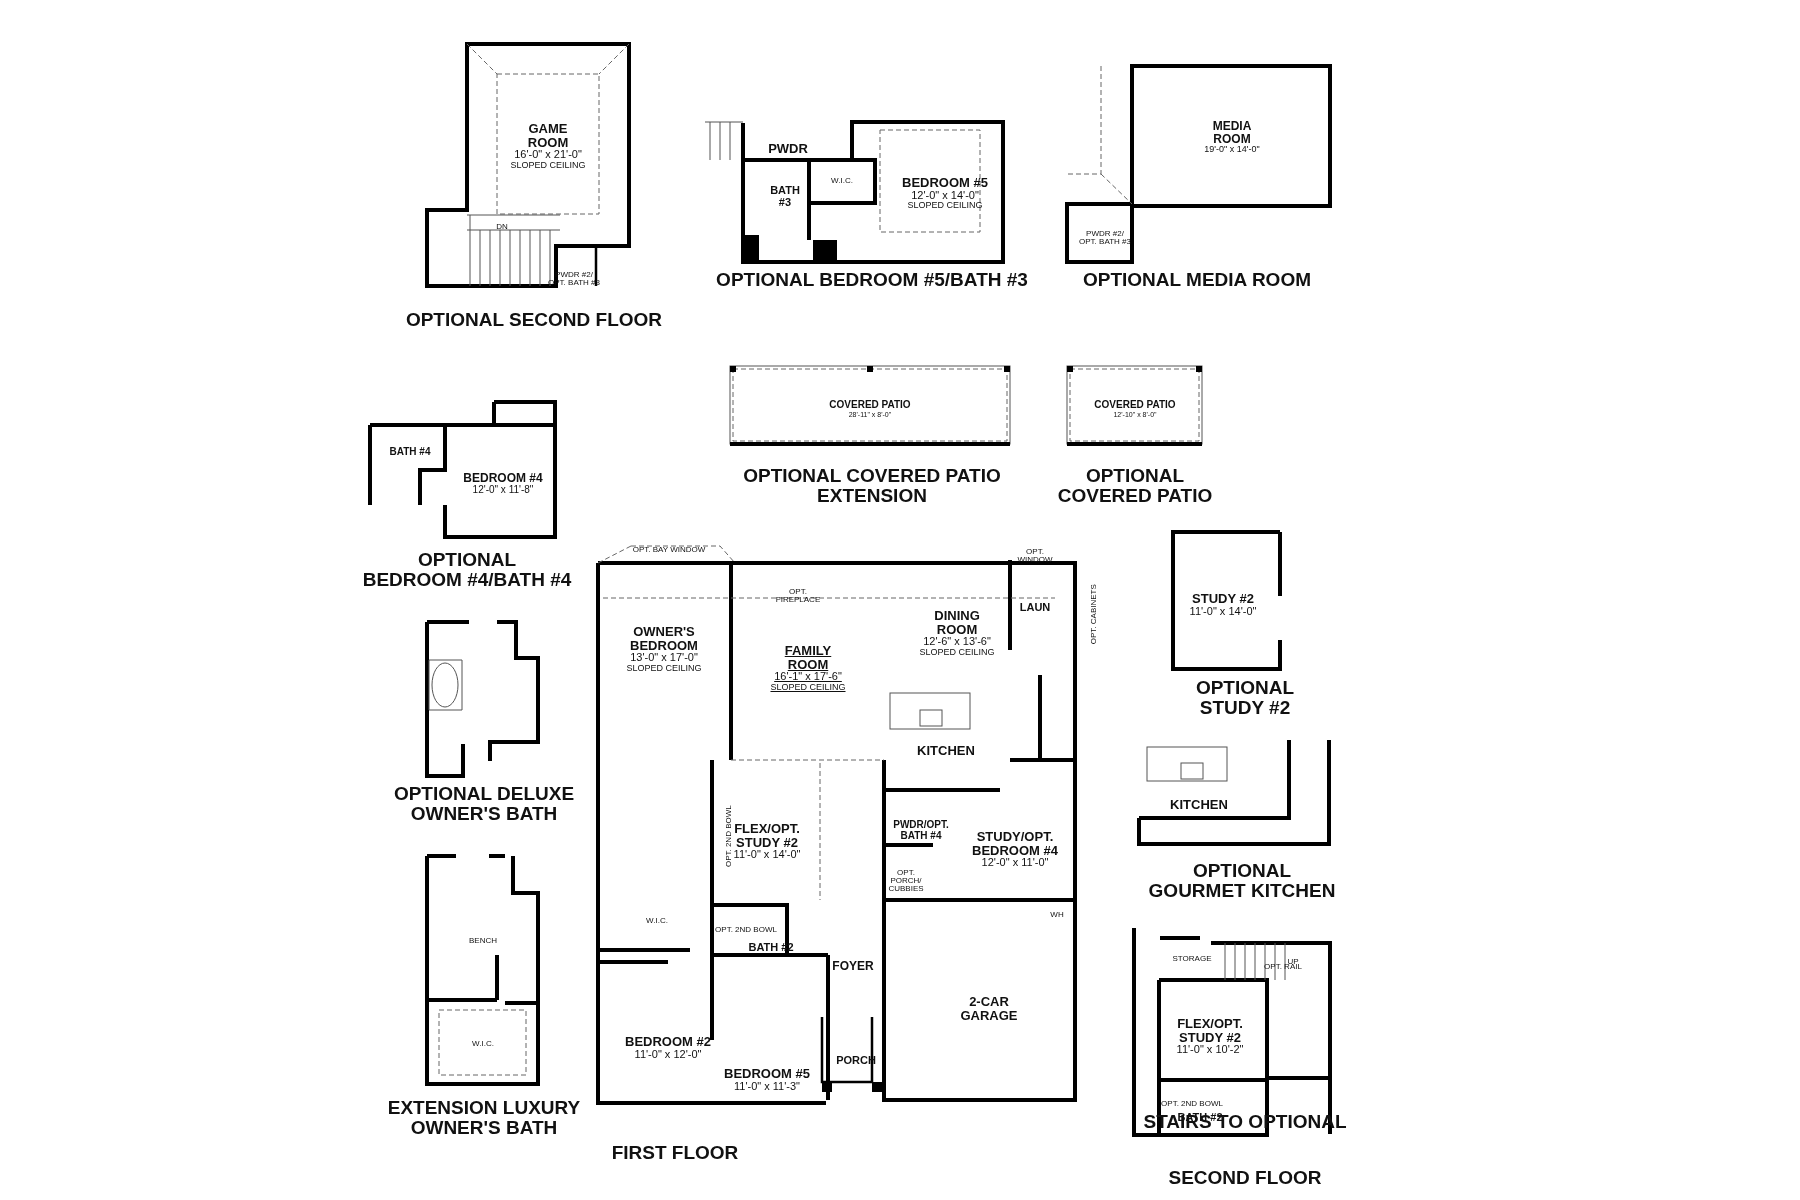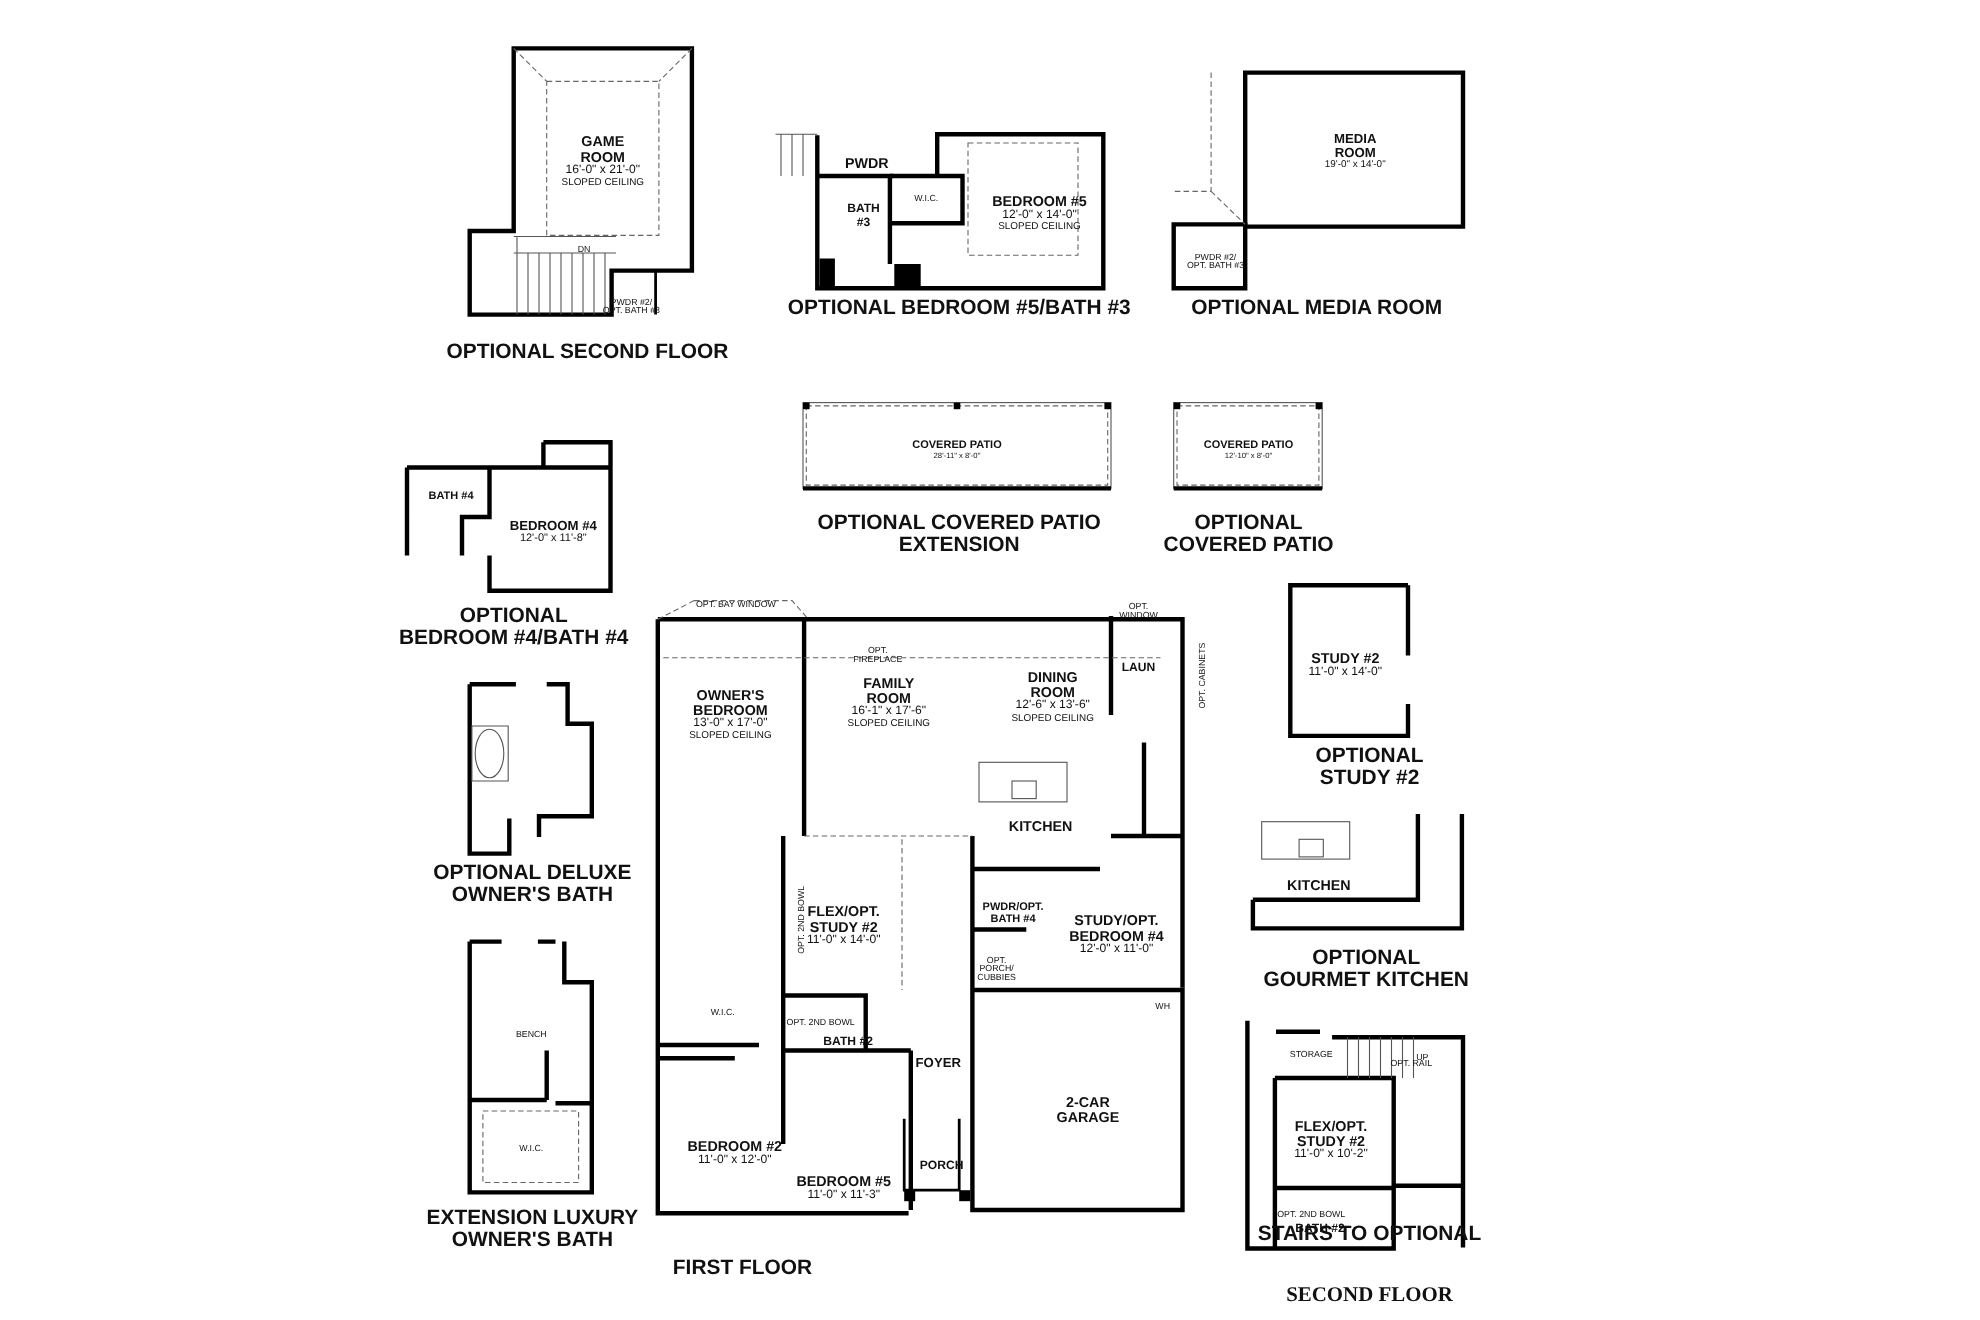--- a/index.html
+++ b/index.html
@@ -121,21 +121,21 @@
 <div class="lbl sec" style="left:484px;top:784px;">OPTIONAL DELUXE</div>
 <div class="lbl sec" style="left:484px;top:804px;">OWNER'S BATH</div>
 <div class="lbl sec" style="left:484px;top:1098px;">EXTENSION LUXURY</div>
 <div class="lbl sec" style="left:484px;top:1118px;">OWNER'S BATH</div>
 <div class="lbl sec" style="left:675px;top:1143px;">FIRST FLOOR</div>
 <div class="lbl sec" style="left:1245px;top:678px;">OPTIONAL</div>
 <div class="lbl sec" style="left:1245px;top:698px;">STUDY #2</div>
 <div class="lbl sec" style="left:1242px;top:861px;">OPTIONAL</div>
 <div class="lbl sec" style="left:1242px;top:881px;">GOURMET KITCHEN</div>
 <div class="lbl sec" style="left:1245px;top:1112px;text-align:right;">STAIRS TO OPTIONAL</div>
-<div class="lbl sec" style="left:1245px;top:1168px;font-family:Liberation Serif, serif;">SECOND FLOOR</div>
+<div class="lbl sec" style="left:1245px;top:1168px;">SECOND FLOOR</div>
 
 <div class="room" style="left:548px;top:122px;">
   <span class="n">GAME</span>
   <span class="n">ROOM</span>
   <span class="d">16'-0" x 21'-0"</span>
   <span class="s">SLOPED CEILING</span>
 </div>
 <div class="room" style="left:945px;top:176px;">
   <span class="n">BEDROOM #5</span>
   <span class="d">12'-0" x 14'-0"</span>
@@ -167,21 +167,21 @@
 <div class="room" style="left:503px;top:472px;">
   <span class="n" style="font-size:12px">BEDROOM #4</span>
   <span class="d" style="font-size:10px">12'-0" x 11'-8"</span>
 </div>
 <div class="room" style="left:664px;top:625px;">
   <span class="n">OWNER'S</span>
   <span class="n">BEDROOM</span>
   <span class="d">13'-0" x 17'-0"</span>
   <span class="s">SLOPED CEILING</span>
 </div>
-<div class="room" style="left:808px;top:614px;">
+<div class="room" style="left:808px;top:644px;text-decoration:underline;">
   <span class="n">FAMILY</span>
   <span class="n">ROOM</span>
   <span class="d">16'-1" x 17'-6"</span>
   <span class="s">SLOPED CEILING</span>
 </div>
 <div class="room" style="left:957px;top:609px;">
   <span class="n">DINING</span>
   <span class="n">ROOM</span>
   <span class="d">12'-6" x 13'-6"</span>
   <span class="s">SLOPED CEILING</span>
@@ -236,21 +236,21 @@
   </div>
 <div class="room" style="left:1210px;top:1017px;">
   <span class="n">FLEX/OPT.</span>
   <span class="n">STUDY #2</span>
   <span class="d">11'-0" x 10'-2"</span>
 </div>
 <div class="room" style="left:1200px;top:1112px;">
     <span class="n" style="font-size:11px">BATH #2</span>
   </div>
 
-<div class="note" style="left:511px;top:223px;padding-left:40px;">DN</div>
+<div class="note" style="left:482px;top:223px;padding-left:40px;">DN</div>
 <div class="note" style="left:574px;top:271px;">PWDR #2/</div>
 <div class="note" style="left:574px;top:279px;">OPT. BATH #3</div>
 <div class="note" style="left:1105px;top:230px;">PWDR #2/</div>
 <div class="note" style="left:1105px;top:238px;">OPT. BATH #3</div>
 <div class="note" style="left:842px;top:177px;">W.I.C.</div>
 <div class="note" style="left:669px;top:546px;">OPT. BAY WINDOW</div>
 <div class="note" style="left:798px;top:588px;">OPT.</div>
 <div class="note" style="left:798px;top:596px;">FIREPLACE</div>
 <div class="note" style="left:1035px;top:548px;">OPT.</div>
 <div class="note" style="left:1035px;top:556px;">WINDOW</div>

